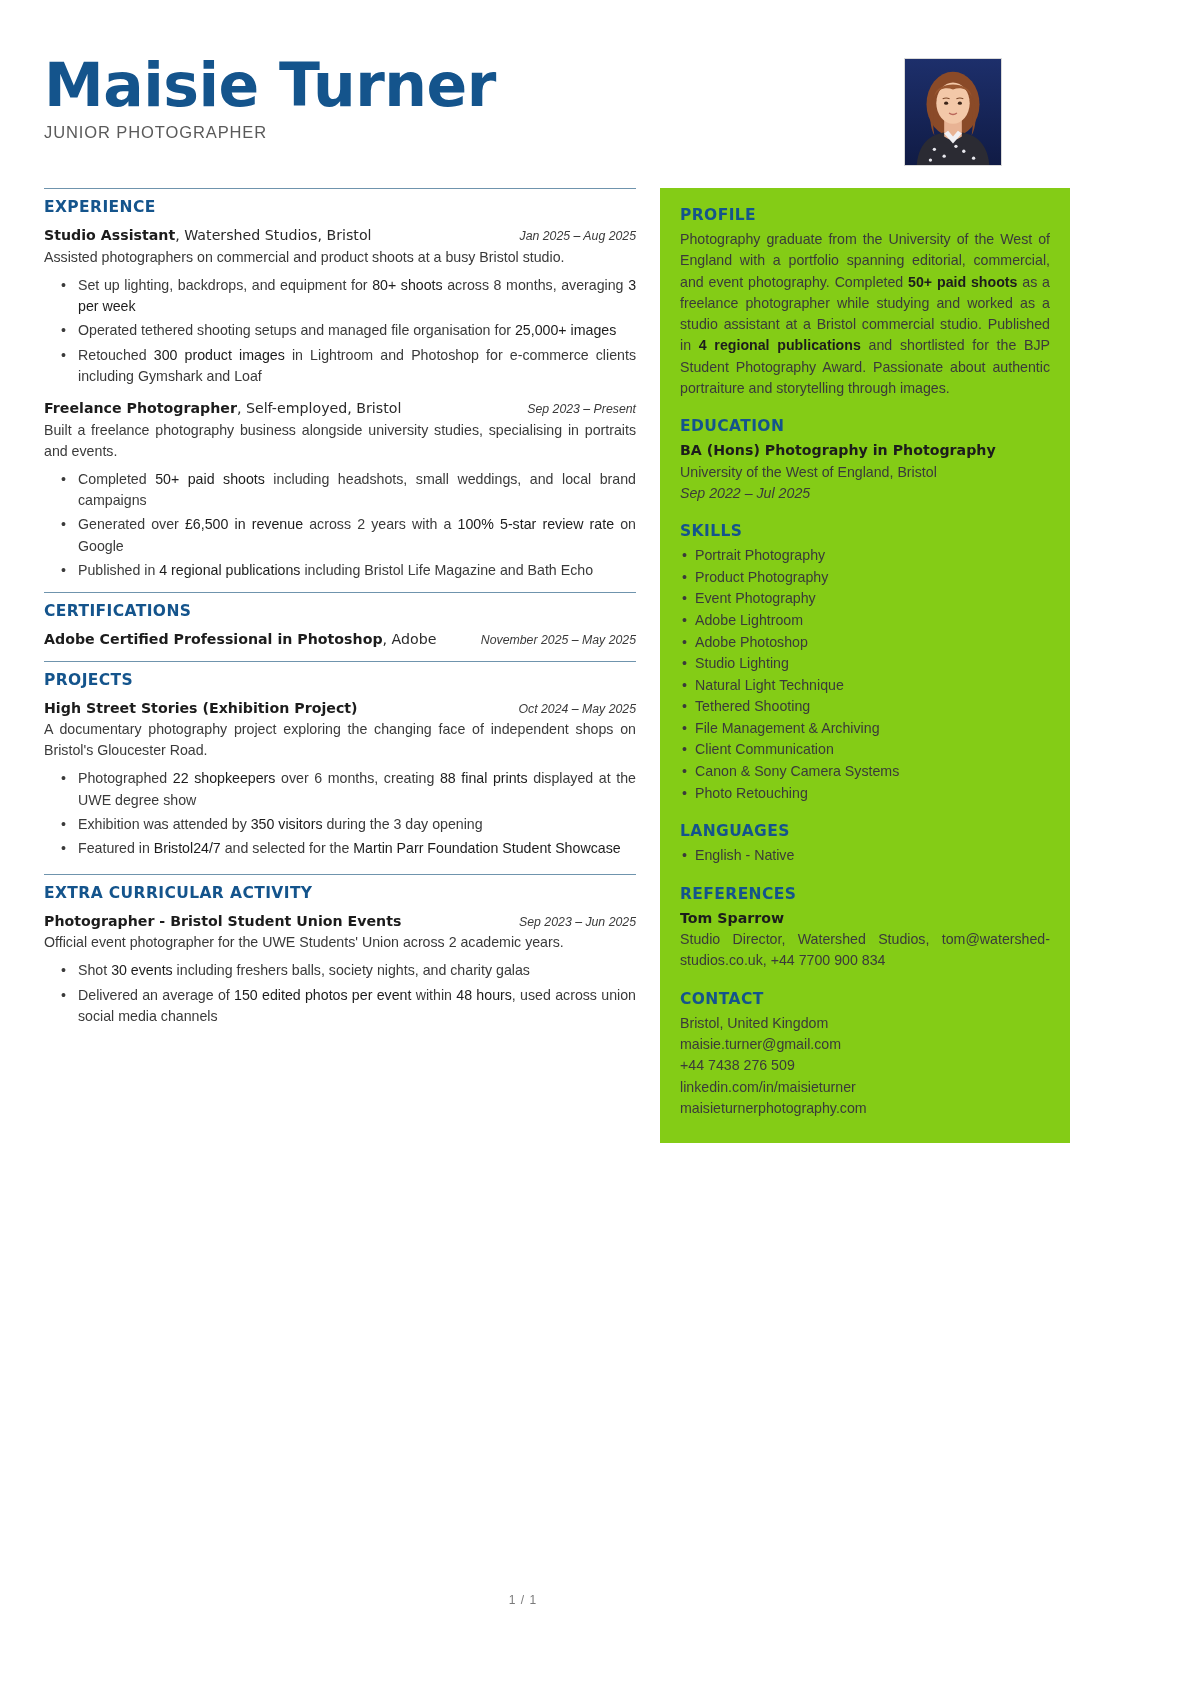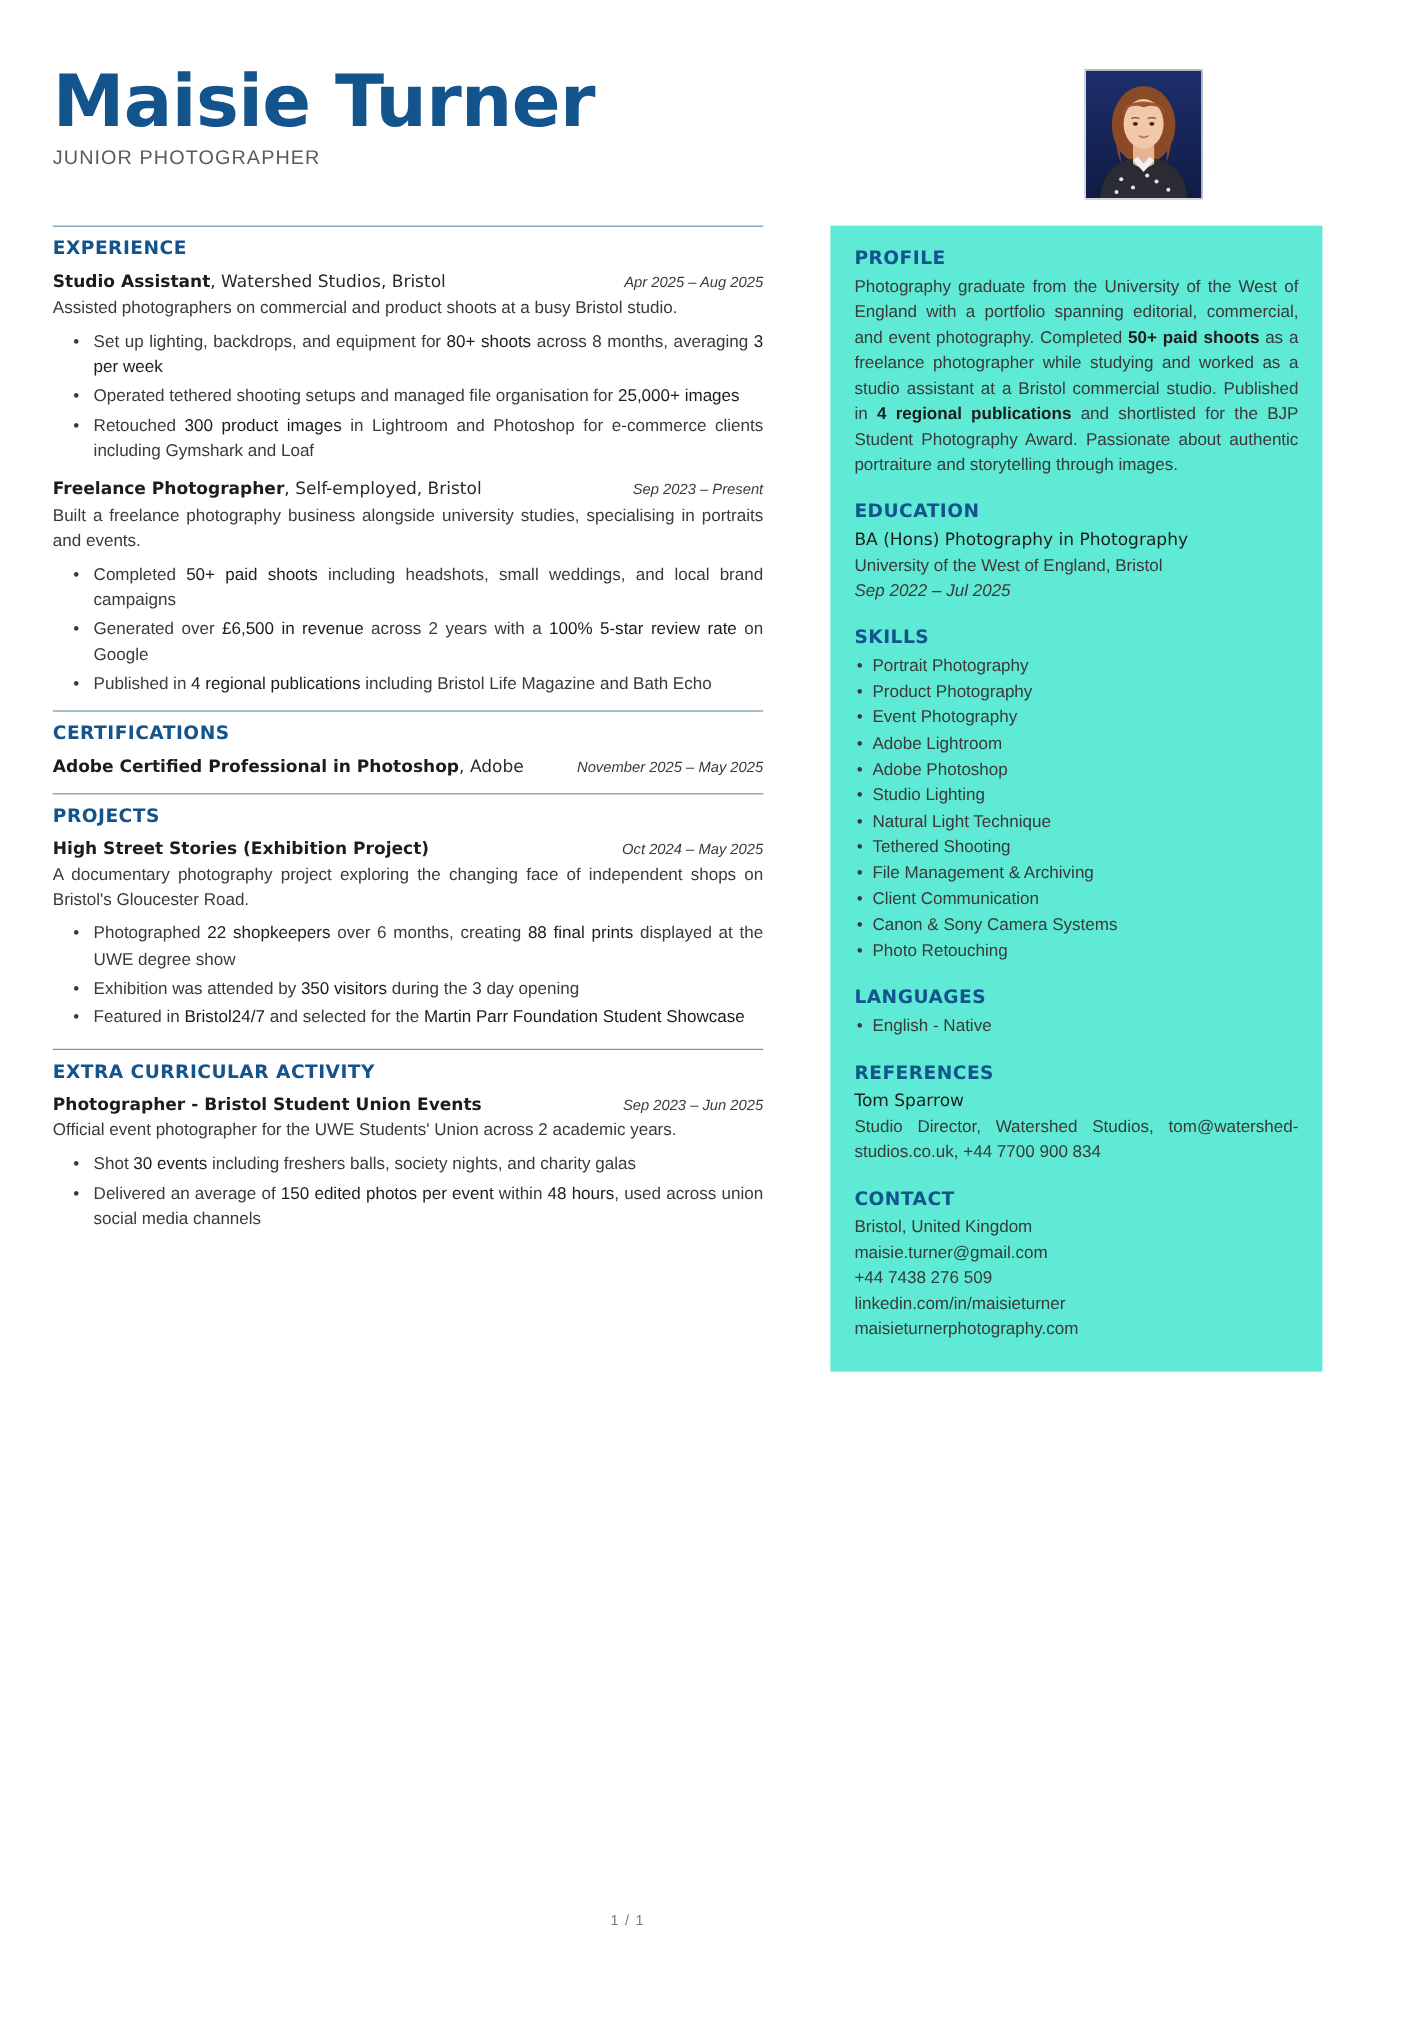--- a/index.html
+++ b/index.html
@@ -57,21 +57,21 @@
   .photo svg { display:block; width:100%; height:100%; }
 
   
   .body-grid {
     display: flex;
     gap: 24px;
     align-items: flex-start;
     margin-top: 12px;
   }
   .col-main { width: 592px; flex: none; }
-  .col-side { width: 410px; flex: none; background: #5eead4; padding: 18px 20px 22px 20px; margin-left: 32px; }
+  .col-side { width: 410px; flex: none; background: #84cc16; padding: 18px 20px 22px 20px; }
 
   
   .sec { margin-bottom: 4px; }
   .sec-rule {
     border-top: 1.6px solid #6f94ad;
     margin: 0 0 9px 0;
   }
   .sec-title {
     font-size: 15.5px;
     font-weight: bold;
@@ -143,21 +143,21 @@
   }
   .side-text {
     font-size: 14.2px;
     line-height: 1.5;
     color: #3a3a3a;
     text-align: justify;
   }
   .side-text b { font-weight: bold; color: #1c1c1c; }
   .side-strong {
     font-size: 14.2px;
-    font-weight: normal;
+    font-weight: bold;
     color: #1c1c1c;
     line-height: 1.5;
     font-family: "DejaVu Sans", sans-serif;
   }
   .side-line {
     font-size: 14.2px;
     line-height: 1.5;
     color: #3a3a3a;
   }
   .side-italic {
@@ -250,21 +250,21 @@
 
     <div class="col-main">
 
       <div class="sec">
         <div class="sec-rule"></div>
         <div class="sec-title">EXPERIENCE</div>
         <div id="exp-entries">
             <div class="entry">
               <div class="entry-head">
                 <div class="entry-title"><b>Studio Assistant</b>, Watershed Studios, Bristol</div>
-                <div class="entry-date">Apr 2025 – Aug 2025</div>
+                <div class="entry-date">Jan 2025 – Aug 2025</div>
               </div>
               <div class="entry-desc">Assisted photographers on commercial and product shoots at a busy Bristol studio.</div>
               <ul class="bullets">
                 <li>Set up lighting, backdrops, and equipment for <b>80+ shoots</b> across 8 months, averaging <b>3 per week</b></li>
                 <li>Operated tethered shooting setups and managed file organisation for <b>25,000+ images</b></li>
                 <li>Retouched <b>300 product images</b> in Lightroom and Photoshop for e-commerce clients including Gymshark and Loaf</li>
               </ul>
             </div>
             <div class="entry">
               <div class="entry-head">

